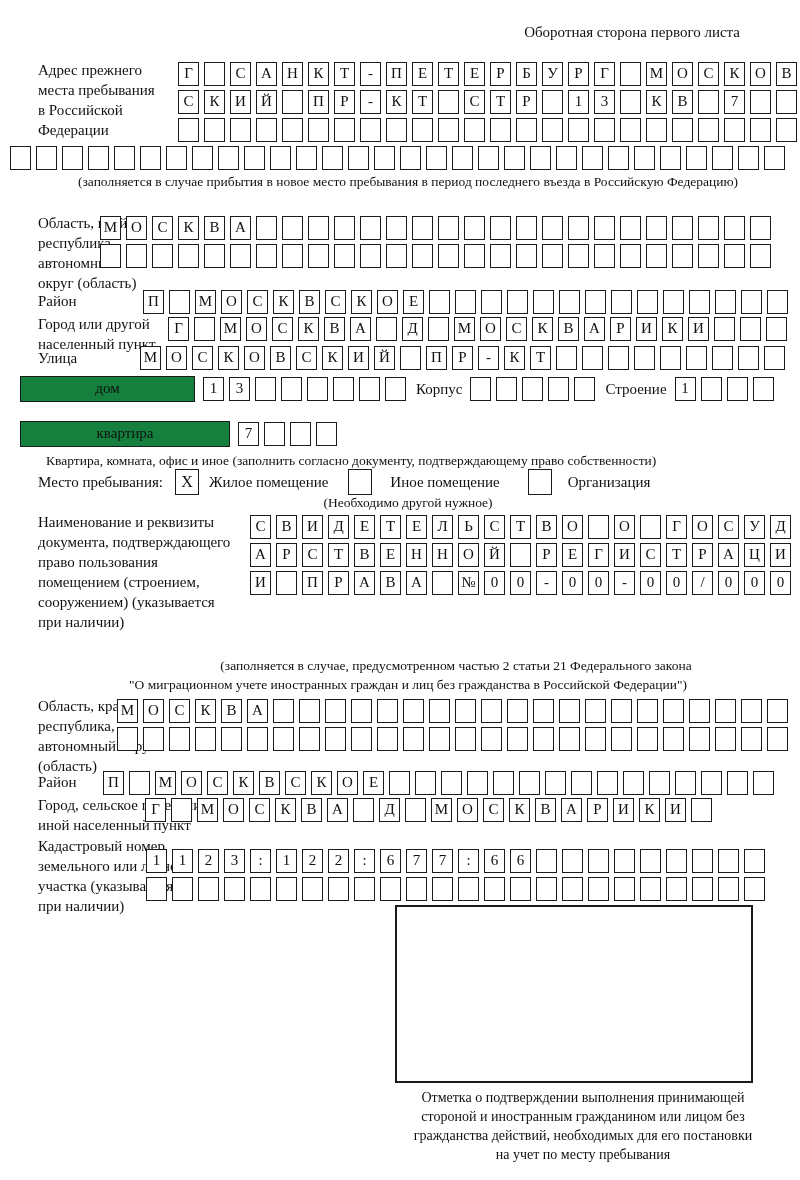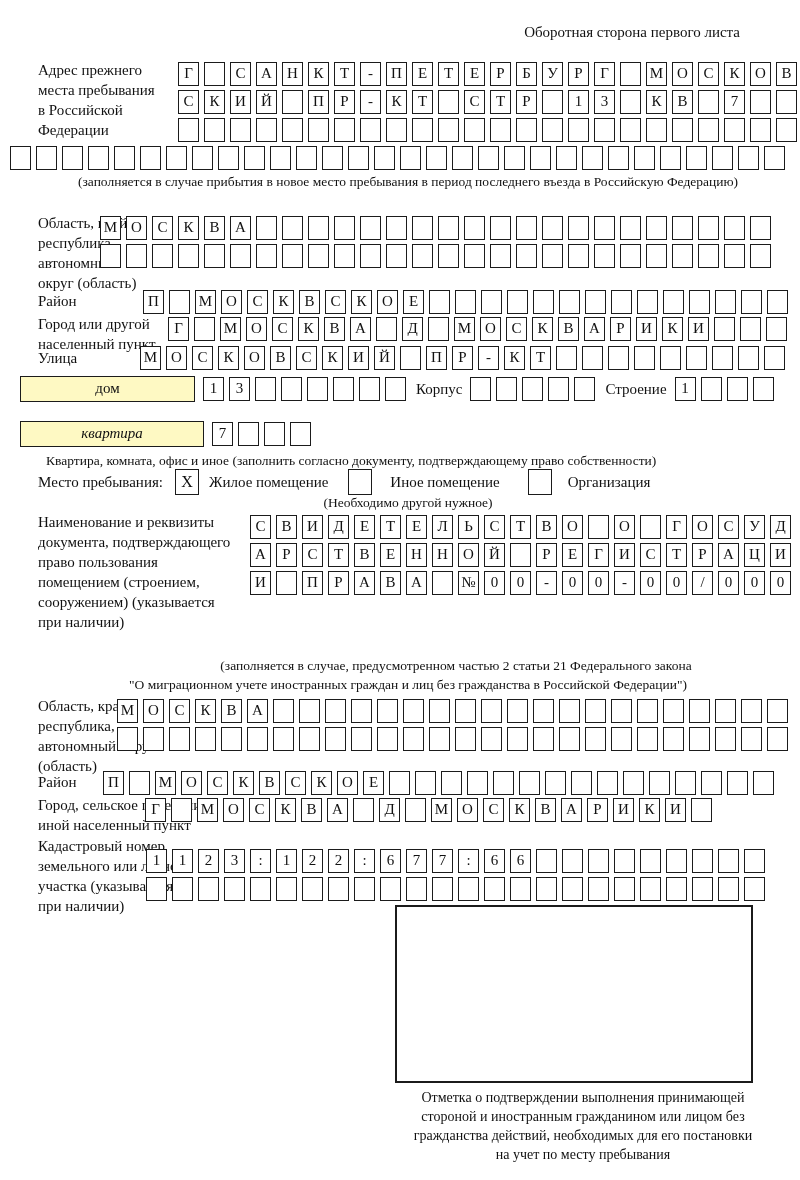--- a/index.html
+++ b/index.html
@@ -7,21 +7,21 @@
         font-family:"Liberation Serif","DejaVu Serif",serif;color:#111;overflow:hidden;}
   .abs{position:absolute;}
   .lbl{font-size:15px;line-height:20px;white-space:pre-line;}
   .note{font-size:13.5px;line-height:17px;padding-left:8px;}
   .center{width:800px;left:0;text-align:center;}
   .title{font-weight:bold;font-size:16px;}
   .boxrow{display:flex;gap:5px;}
   .cbox{box-sizing:border-box;flex:0 0 21px;width:21px;height:24px;border:1.5px solid #1b1b1b;
         font-size:15px;line-height:21px;text-align:center;background:#fff;}
   .wbox{box-sizing:border-box;height:26px;border:1.5px solid #1b1b1b;text-align:center;
-        font-size:15px;line-height:23px;background:#fef9c3;}
+        font-size:15px;line-height:23px;background:#15803d;}
   .chk{box-sizing:border-box;width:24px;height:26px;border:1.5px solid #1b1b1b;
        font-size:16px;line-height:23px;text-align:center;}
   .inline-lbl{font-size:15px;line-height:26px;white-space:nowrap;}
   .hrow{display:flex;align-items:flex-start;}
   .stamp{box-sizing:border-box;border:2px solid #1b1b1b;background:#fff;}
 </style>
 </head>
 <body>
 
 <div id="page">
@@ -316,21 +316,21 @@
     <div class="inline-lbl" style="margin-left:10px;">Строение</div>
     <div class="boxrow" style="margin-left:8px;margin-top:1px;">
         <span class="cbox">1</span>
         <span class="cbox"></span>
         <span class="cbox"></span>
         <span class="cbox"></span>
       </div>
   </div>
 
   <div class="abs hrow" style="top:421px;left:20px;">
-    <div class="wbox" style="width:184px;font-style:italic;">квартира</div>
+    <div class="wbox" style="width:210px;">квартира</div>
     <div class="boxrow" style="margin-left:8px;margin-top:1px;">
         <span class="cbox">7</span>
         <span class="cbox"></span>
         <span class="cbox"></span>
         <span class="cbox"></span>
       </div>
   </div>
   <div class="abs note" style="top:452px;left:38px;">Квартира, комната, офис и иное (заполнить согласно документу, подтверждающему право собственности)</div>
 
   <div class="abs hrow" style="top:469px;left:38px;">

